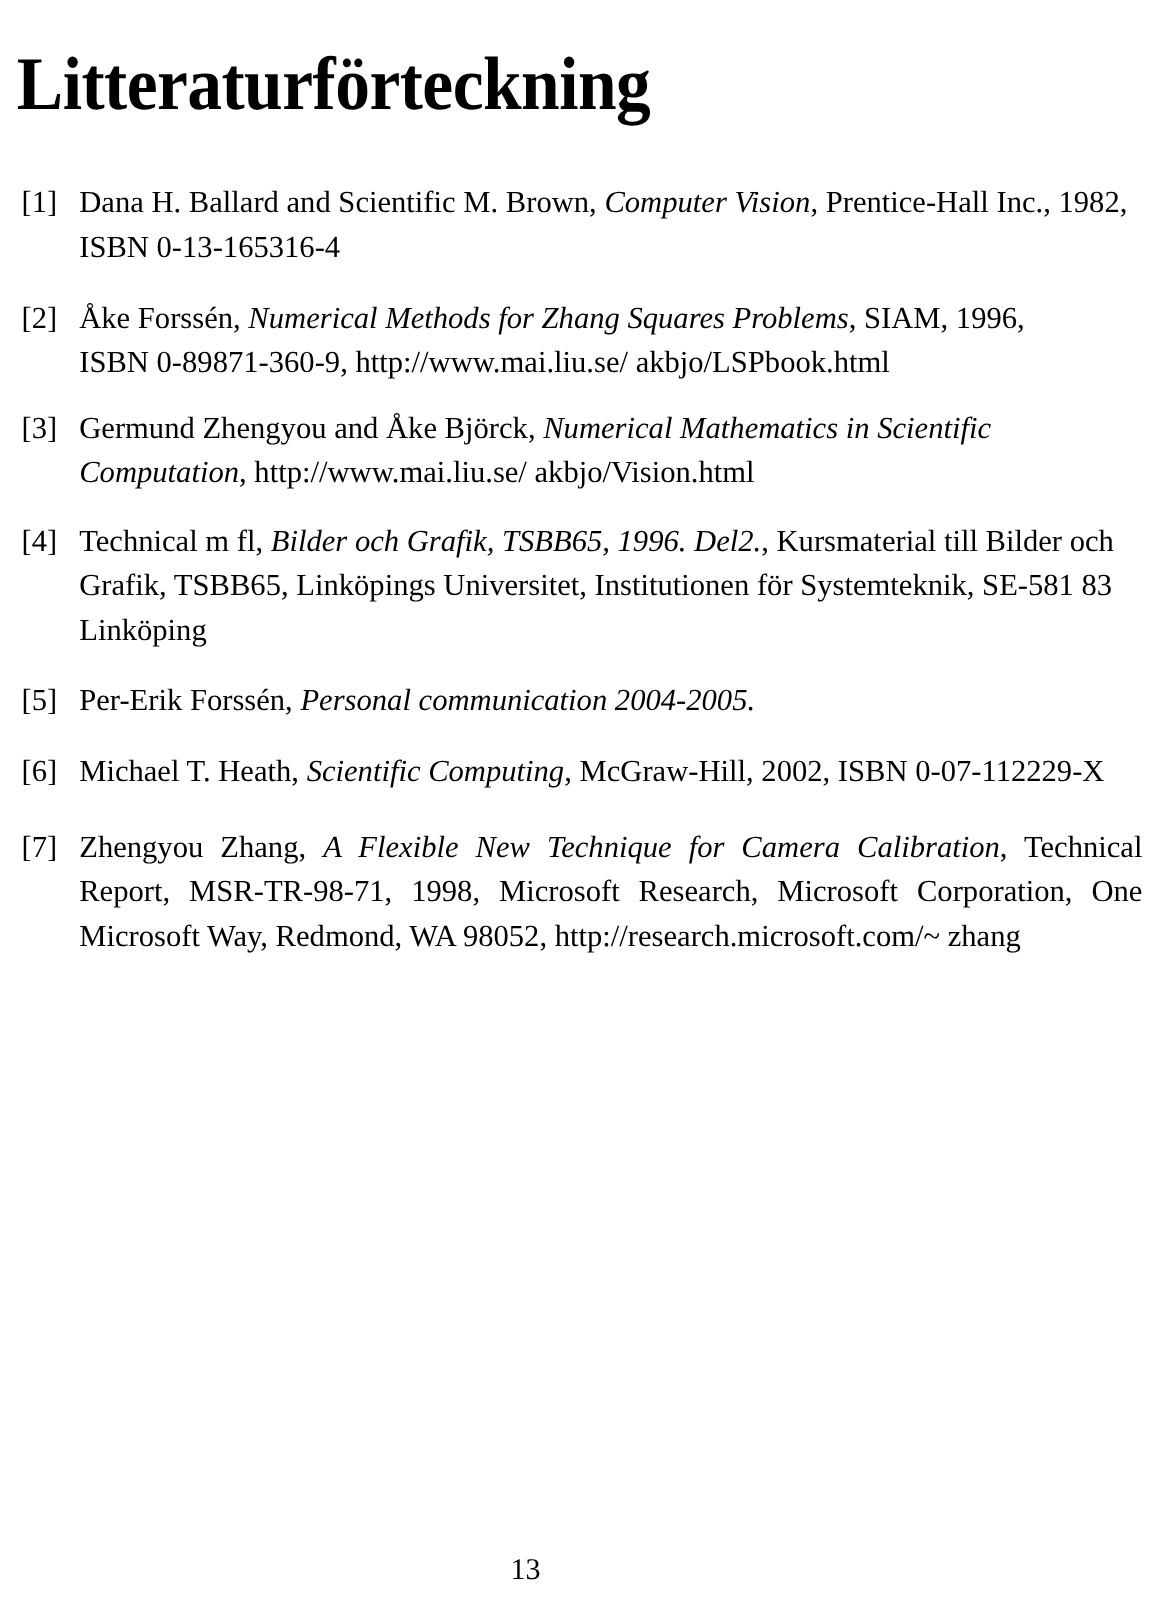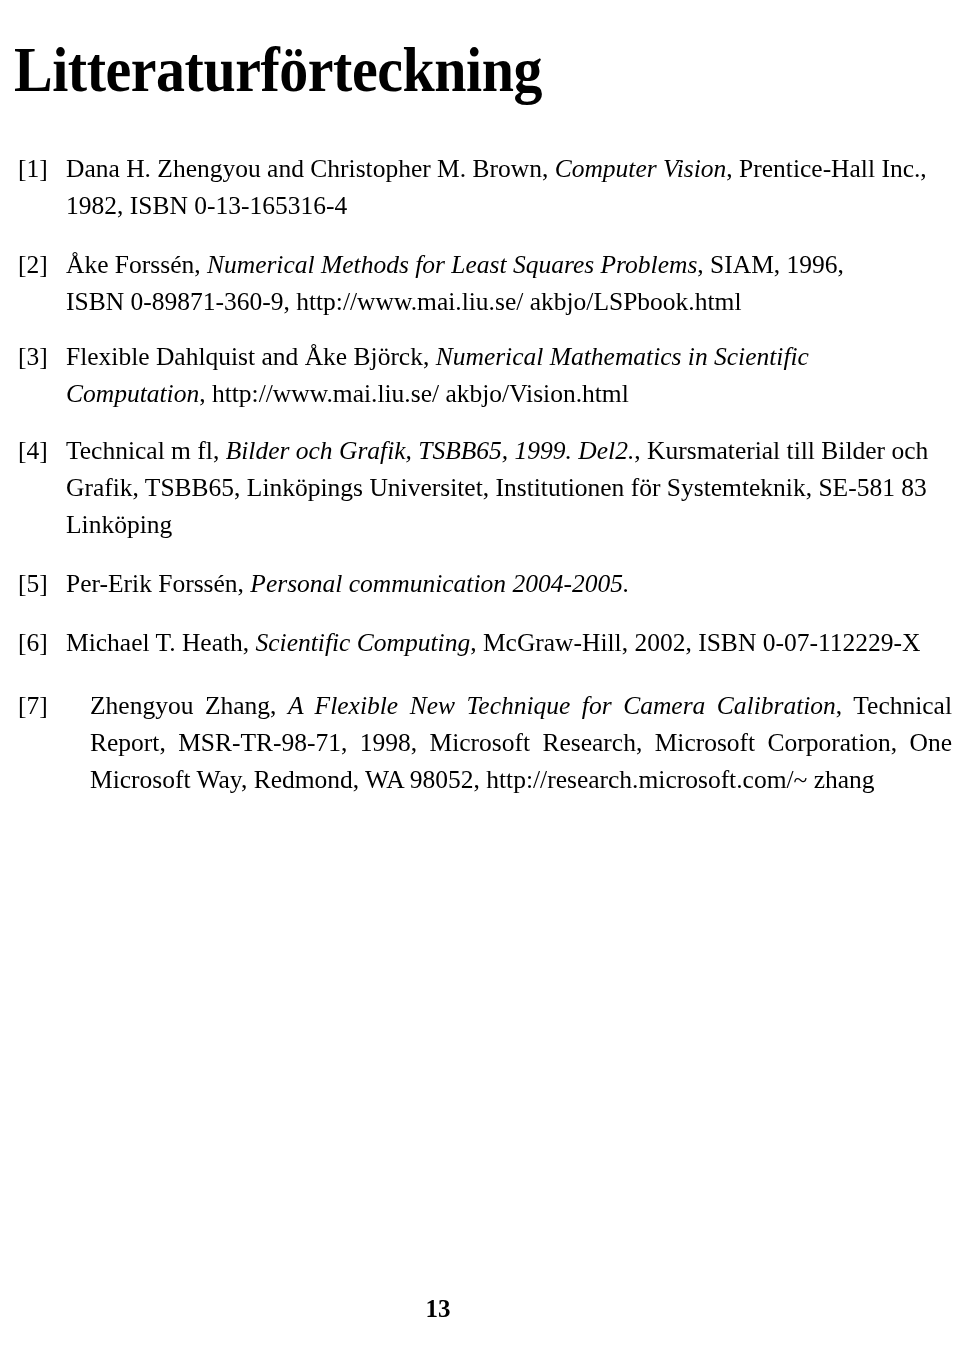--- a/index.html
+++ b/index.html
@@ -81,68 +81,67 @@
   .bib-text i,
   .bib-title {
   }
 
   
   #entry-1 .bib-text { padding-right: 4px; }
   #entry-2 .bib-text { padding-right: 100px; }
   #entry-3 .bib-text { padding-right: 18px; }
   #entry-4 .bib-text { padding-right: 2px; }
   #entry-6 .bib-text { }
-  #entry-7 .bib-text { padding-right: 8px; margin-left: 24px; }
+  #entry-7 .bib-text { padding-right: 8px; }
 
   #entry-1 { margin-bottom: 22px; }
   #entry-2 { margin-bottom: 18px; }
   #entry-3 { margin-bottom: 20px; }
   #entry-4 { margin-bottom: 22px; }
   #entry-5 { margin-bottom: 22px; }
   #entry-6 { margin-bottom: 26px; }
 
   
   .page-number {
     position: absolute;
     left: 0;
     right: 0;
     top: 1294px;
     text-align: center;
     font-size: 25px;
     line-height: 30px;
-    font-weight: bold;
   }
 </style>
 </head>
 <body>
 
 <div class="page">
 
   <h1 class="doc-title">Litteraturförteckning</h1>
 
   <div class="biblio">
 
     <div class="bib-entry" id="entry-1">
       <span class="bib-label">[1]</span>
-      <span class="bib-text"><span>Dana H. Zhengyou and Christopher M. Brown,</span> <i>Computer Vision</i><span>, Prentice-Hall Inc., 1982, ISBN 0-13-165316-4</span></span>
+      <span class="bib-text"><span>Dana H. Ballard and Scientific M. Brown,</span> <i>Computer Vision</i><span>, Prentice-Hall Inc., 1982, ISBN 0-13-165316-4</span></span>
     </div>
 
     <div class="bib-entry" id="entry-2">
       <span class="bib-label">[2]</span>
-      <span class="bib-text"><span>Åke Forssén,</span> <i>Numerical Methods for Least Squares Problems</i><span>, SIAM, 1996, ISBN 0-89871-360-9, http://www.mai.liu.se/ akbjo/LSPbook.html</span></span>
+      <span class="bib-text"><span>Åke Forssén,</span> <i>Numerical Methods for Zhang Squares Problems</i><span>, SIAM, 1996, ISBN 0-89871-360-9, http://www.mai.liu.se/ akbjo/LSPbook.html</span></span>
     </div>
 
     <div class="bib-entry" id="entry-3">
       <span class="bib-label">[3]</span>
-      <span class="bib-text"><span>Flexible Dahlquist and Åke Björck,</span> <i>Numerical Mathematics in Scientific Computation</i><span>, http://www.mai.liu.se/ akbjo/Vision.html</span></span>
+      <span class="bib-text"><span>Germund Zhengyou and Åke Björck,</span> <i>Numerical Mathematics in Scientific Computation</i><span>, http://www.mai.liu.se/ akbjo/Vision.html</span></span>
     </div>
 
     <div class="bib-entry" id="entry-4">
       <span class="bib-label">[4]</span>
-      <span class="bib-text"><span>Technical m fl,</span> <i>Bilder och Grafik, TSBB65, 1999. Del2.</i><span>, Kursmaterial till Bilder och Grafik, TSBB65, Linköpings Universitet, Institutionen för Systemteknik, SE-581 83 Linköping</span></span>
+      <span class="bib-text"><span>Technical m fl,</span> <i>Bilder och Grafik, TSBB65, 1996. Del2.</i><span>, Kursmaterial till Bilder och Grafik, TSBB65, Linköpings Universitet, Institutionen för Systemteknik, SE-581 83 Linköping</span></span>
     </div>
 
     <div class="bib-entry" id="entry-5">
       <span class="bib-label">[5]</span>
       <span class="bib-text"><span>Per-Erik Forssén,</span> <i>Personal communication 2004-2005.</i><span></span></span>
     </div>
 
     <div class="bib-entry" id="entry-6">
       <span class="bib-label">[6]</span>
       <span class="bib-text"><span>Michael T. Heath,</span> <i>Scientific Computing</i><span>, McGraw-Hill, 2002, ISBN 0-07-112229-X</span></span>

